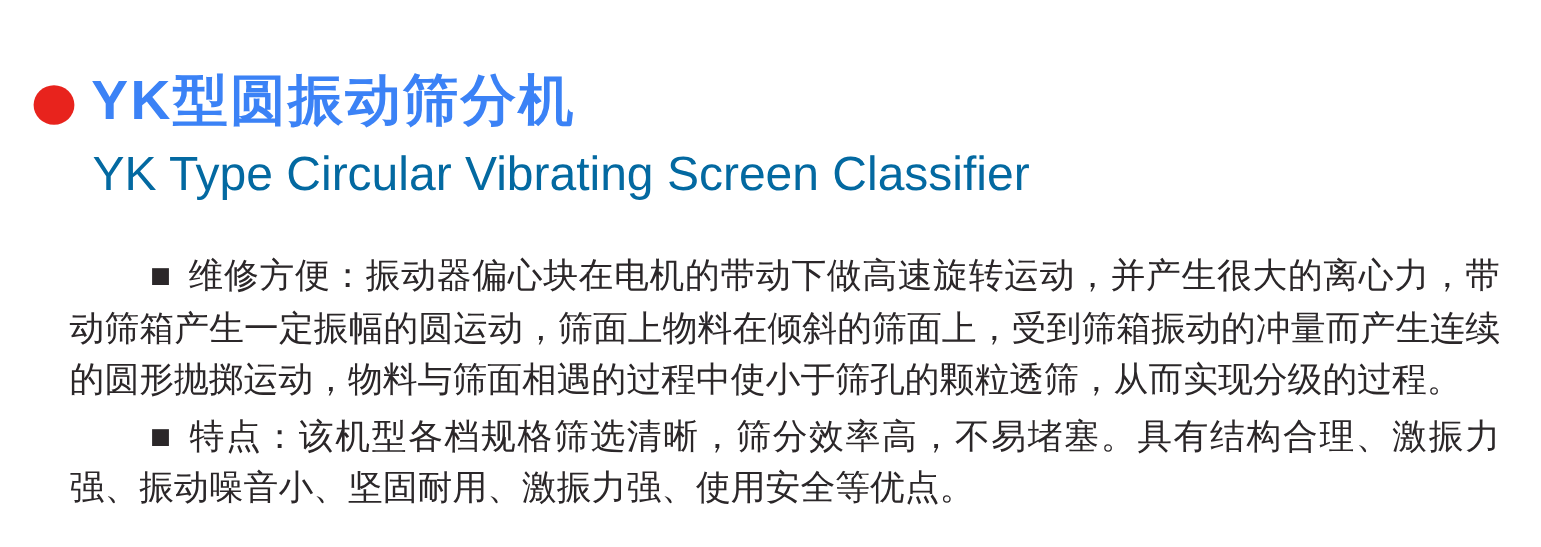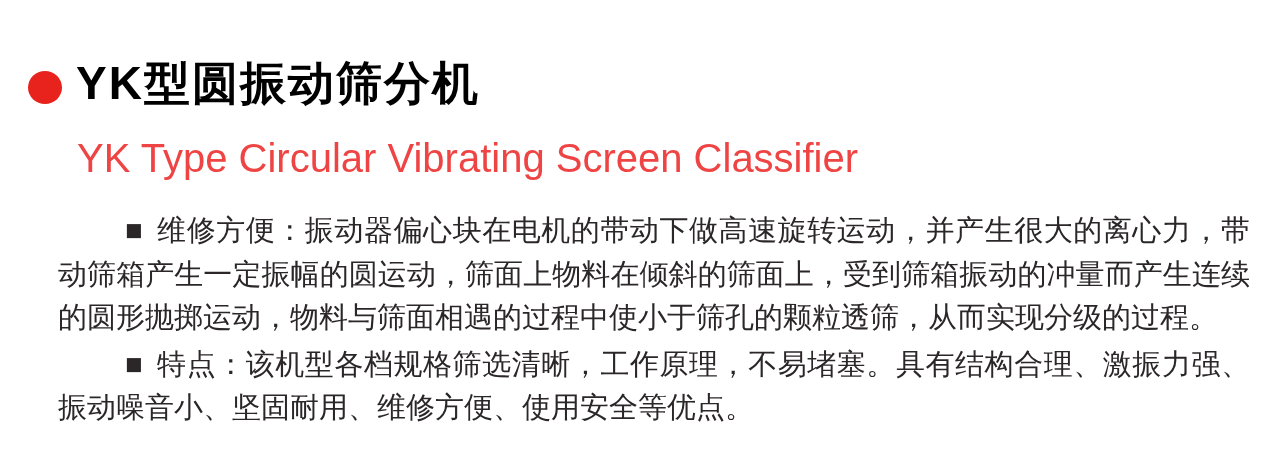--- a/index.html
+++ b/index.html
@@ -65,24 +65,24 @@
     margin-right: 14px;
   }
 </style>
 </head>
 <body>
 
 <div class="page">
 
   <span class="red-dot" style="background-color: rgb(232, 35, 29);"></span>
 
-  <h1 class="title-zh" style="color: #000000;">YK型圆振动筛分机</h1>
+  <h1 class="title-zh" style="color: #3b82f6;">YK型圆振动筛分机</h1>
 
-  <h2 class="title-en" style="color: #ef4444; margin-top: 13px;">YK Type Circular Vibrating Screen Classifier</h2>
+  <h2 class="title-en" style="color: #0369a1;">YK Type Circular Vibrating Screen Classifier</h2>
 
   <section class="body-text" style="color: rgb(43, 39, 41);">
 
     <p class="para"><span class="sq-bullet">■</span><span>维修方便：</span><span>振动器偏心块在电机的带动下做高速旋转运动，并产生很大的离心力，带动筛箱产生一定振幅的圆运动，筛面上物料在倾斜的筛面上，受到筛箱振动的冲量而产生连续的圆形抛掷运动，物料与筛面相遇的过程中使小于筛孔的颗粒透筛，从而实现分级的过程。</span></p>
 
-    <p class="para"><span class="sq-bullet">■</span><span>特点：</span><span>该机型各档规格筛选清晰，工作原理，不易堵塞。具有结构合理、激振力强、振动噪音小、坚固耐用、维修方便、使用安全等优点。</span></p>
+    <p class="para"><span class="sq-bullet">■</span><span>特点：</span><span>该机型各档规格筛选清晰，筛分效率高，不易堵塞。具有结构合理、激振力强、振动噪音小、坚固耐用、激振力强、使用安全等优点。</span></p>
 
   </section>
 </div>
 
 </body></html>

